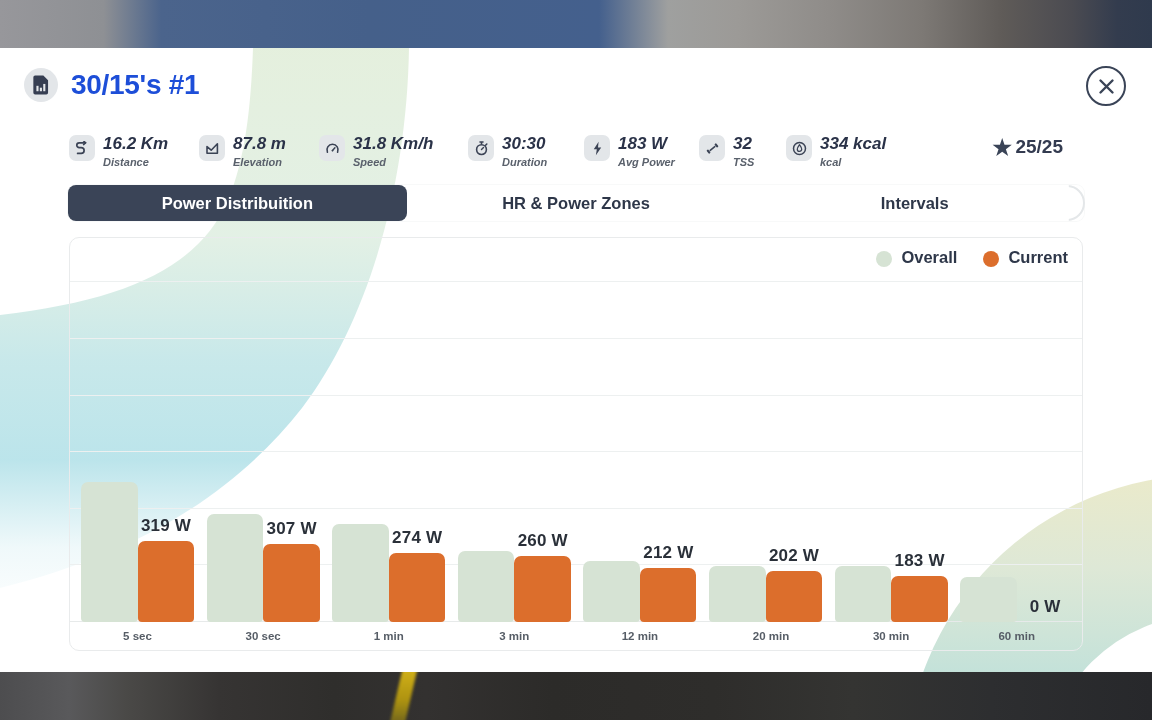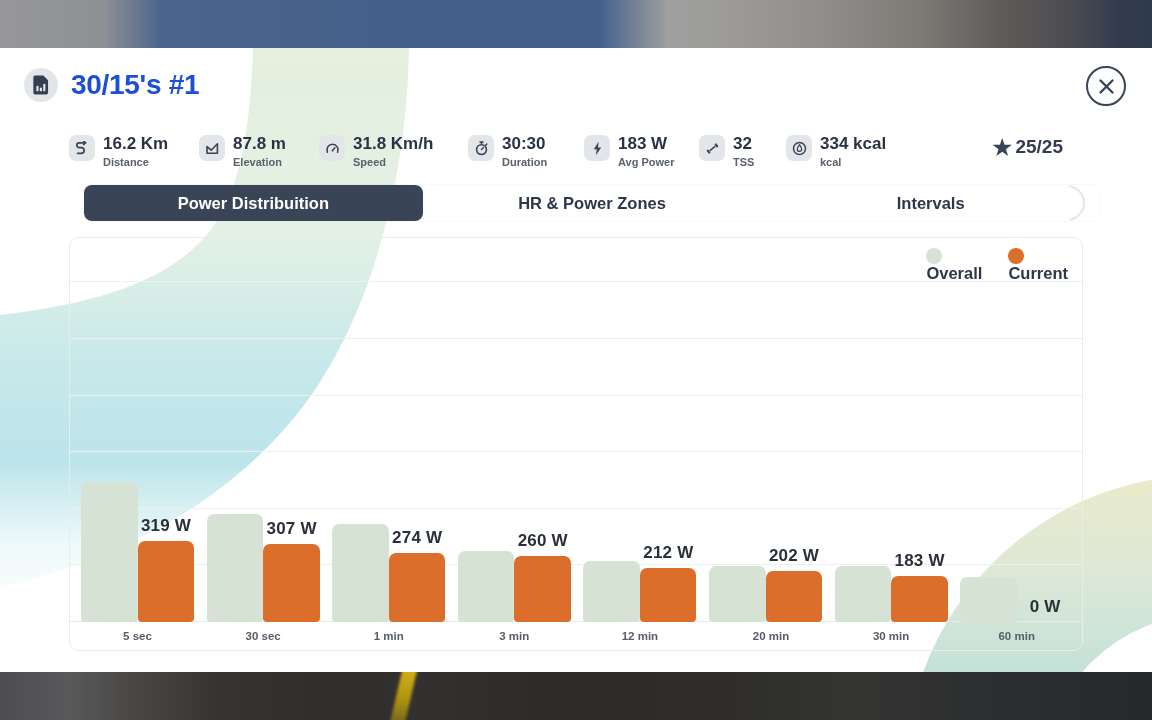--- a/index.html
+++ b/index.html
@@ -41,50 +41,50 @@
     position:absolute; left:1086px; top:18px; width:40px; height:40px; border-radius:50%;
     border:2px solid #3a4457; background:#fff; display:flex; align-items:center; justify-content:center;
     cursor:pointer;
   }
   
   .stat { position:absolute; top:87px; display:flex; align-items:flex-start; }
   .stat-icon {
     width:26px; height:26px; border-radius:7px; background:#e3e6e9; flex:0 0 auto;
     display:flex; align-items:center; justify-content:center; color:#3b4355;
   }
-  .stat-text { margin-left:8px; }
+  .stat-text { margin-left:8px;font-style:italic; }
   .stat-value { font-size:17px; font-weight:800; color:#2a3248; line-height:18px; white-space:nowrap; }
   .stat-label { font-size:11px; font-weight:600; color:#5a616c; margin-top:3px; white-space:nowrap; }
   .score { position:absolute; left:991px; top:86px; display:flex; align-items:center; }
   .score-star { font-size:25px; color:#3a4457; line-height:26px; }
   .score-value { font-size:19px; font-weight:800; color:#333b50; margin-left:2px; }
 
   
   .tabbar {
-    position:absolute; left:84px; top:137px; width:1016px; height:36px; border-radius:8px;
+    position:absolute; left:68px; top:137px; width:1016px; height:36px; border-radius:8px;
     background:rgba(255,255,255,.55); box-shadow:0 0 0 1px rgba(40,50,60,.03);
     display:flex; z-index:2;text-align:center;
   }
   .tab {
     flex:1 1 0; display:flex; align-items:center; justify-content:center;
     font-size:16.5px; font-weight:800; color:#2e3749; border-radius:8px; cursor:pointer;
   }
   .tab.active { background:#3a4457; color:#ffffff; }
   .tab-arc {
     position:absolute; left:1049px; top:137px; width:36px; height:36px; border-radius:50%;
     border:2px solid #e4e7e9; clip-path:inset(-3px -3px -3px 55%); z-index:2;
   }
 
   
   .panel {
     position:absolute; left:69px; top:189px; width:1014px; height:414px;
     border:1px solid #e9ebec; border-radius:10px; z-index:1;
   }
   .legend { position:absolute; top:10px; right:14px; display:flex; gap:26px; align-items:center; z-index:3; }
-  .legend-item { display:flex; align-items:flex-start; cursor:pointer;flex-direction:column; }
+  .legend-item { display:flex; align-items:flex-end; gap:9px; cursor:pointer; }
   .legend-dot { width:16px; height:16px; border-radius:50%; }
   .legend-label { font-size:16.5px; font-weight:800; color:#2e3749; }
   .plot { position:absolute; left:0; top:0; width:100%; height:384px; }
   .gridline { position:absolute; left:0; right:0; height:1px; background:#edf0f0; }
   .gridline.base { background:#e7eaea; }
   .bar { position:absolute; bottom:0; width:56.5px; border-radius:7px 7px 4px 4px; }
   .bar.overall { background:#d6e3d4; }
   .bar.current { background:#dc6e2c; }
   .val-label {
     position:absolute; width:114px; text-align:center; font-size:17px; font-weight:600;

